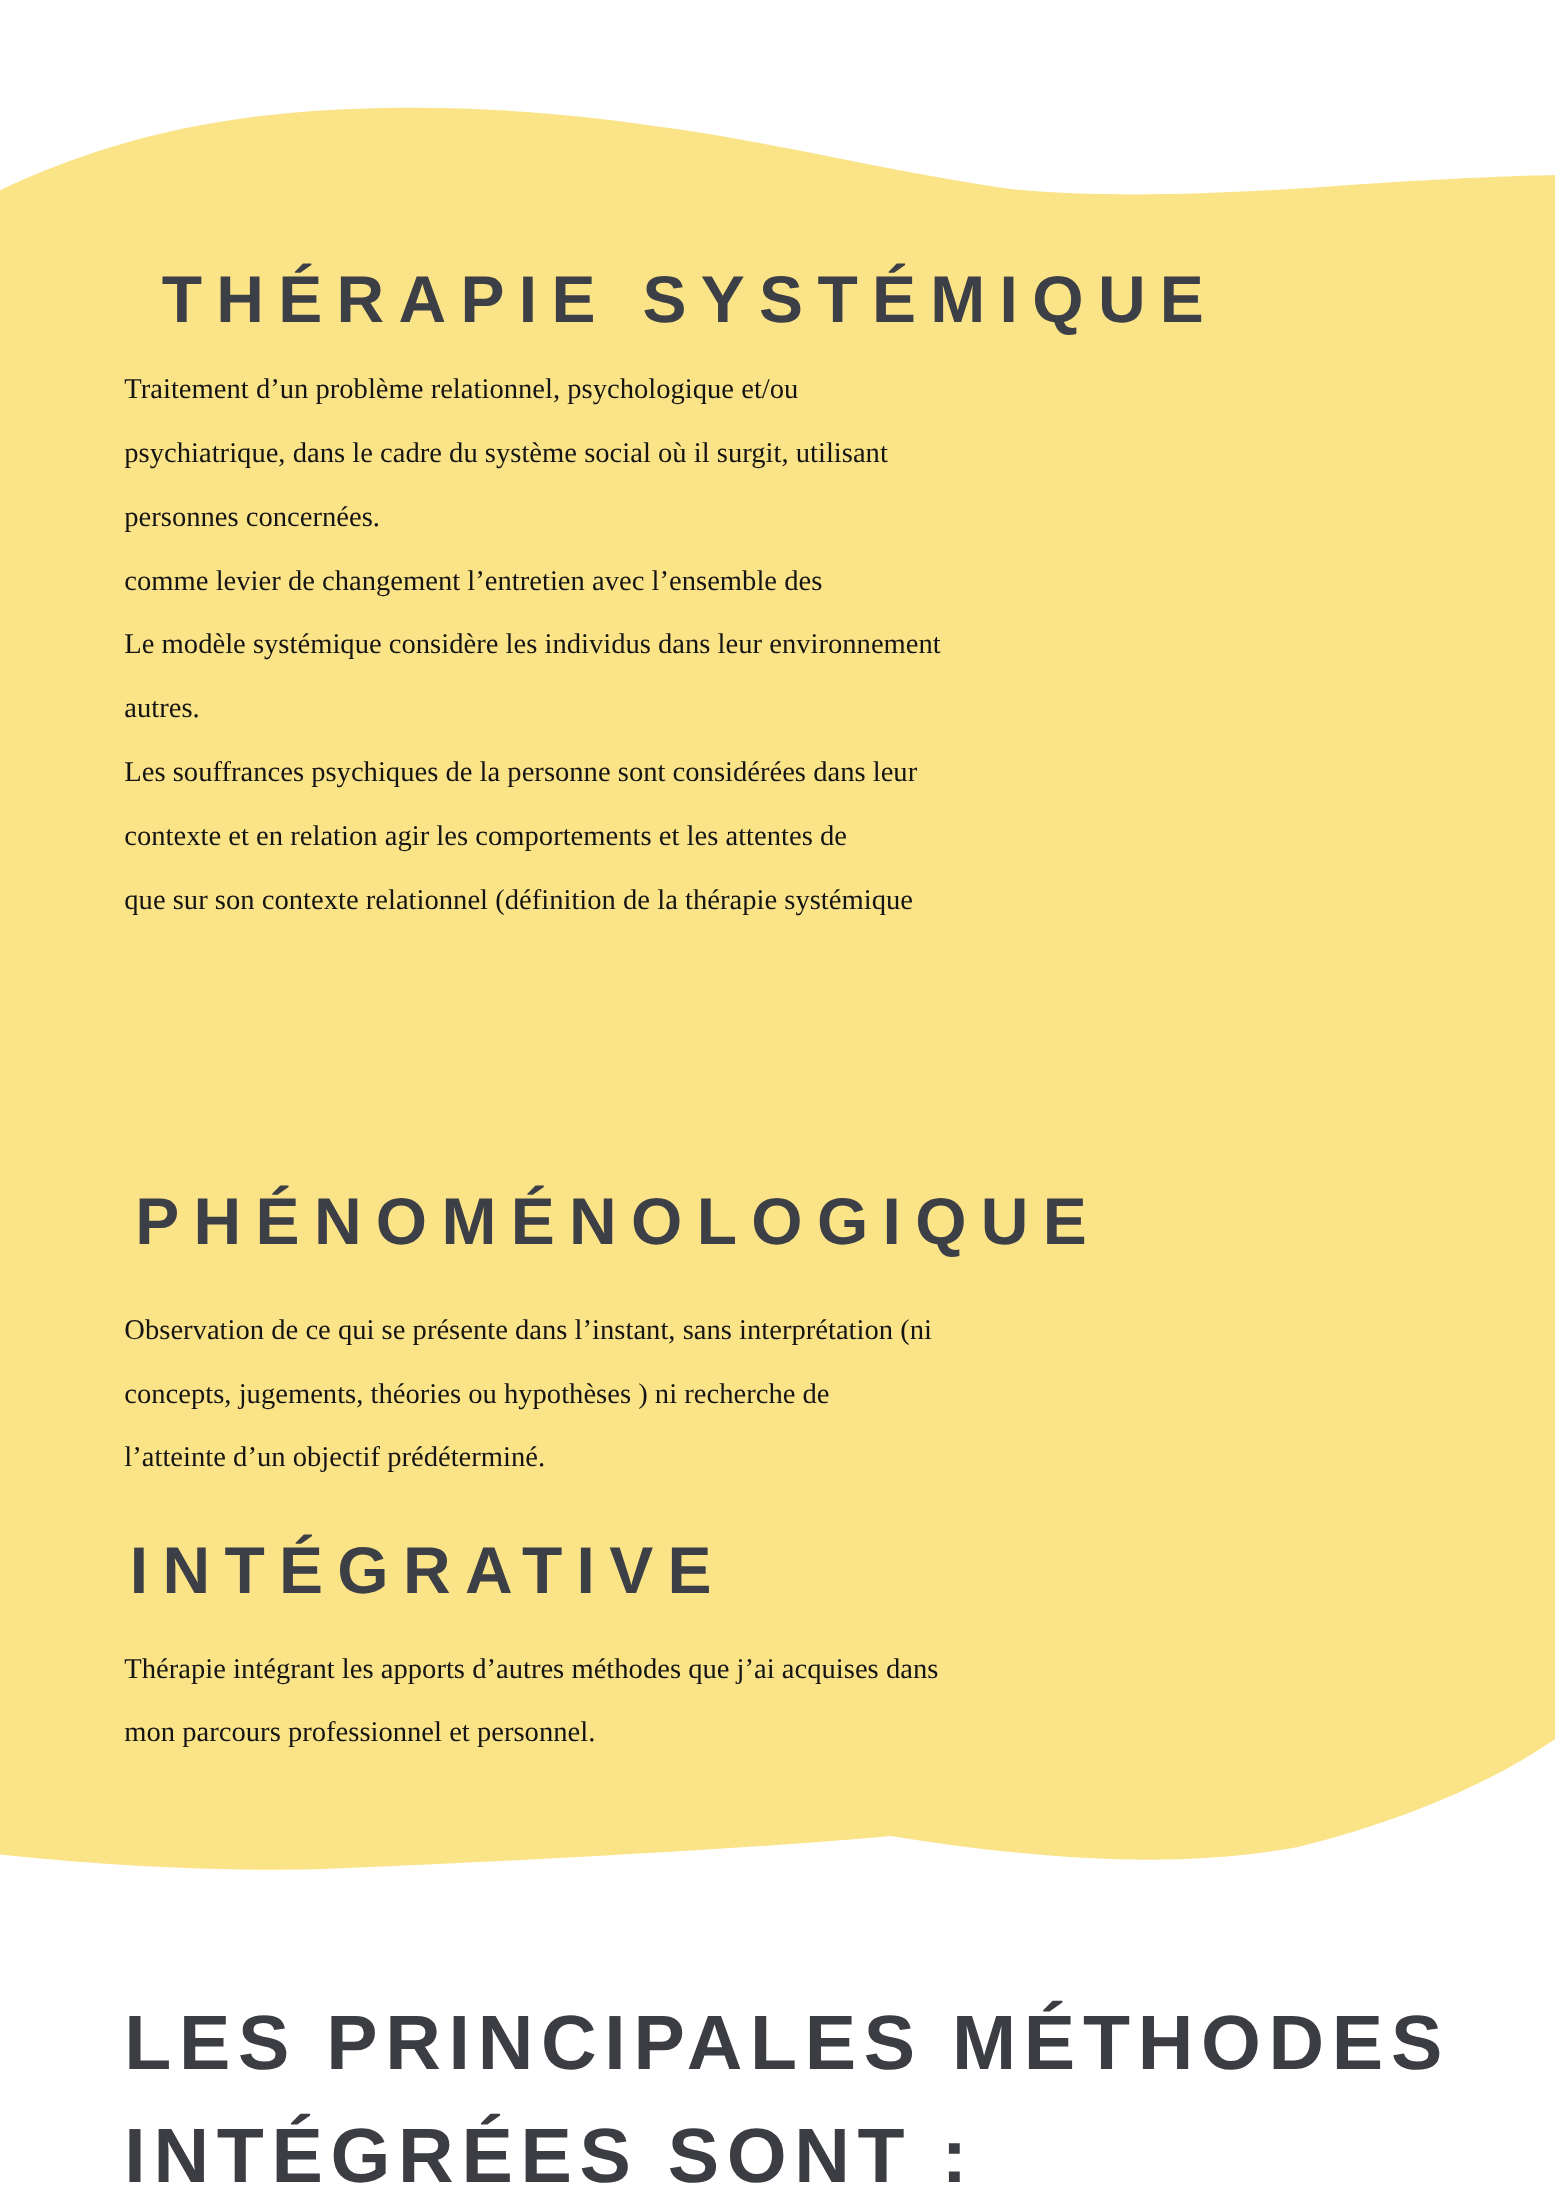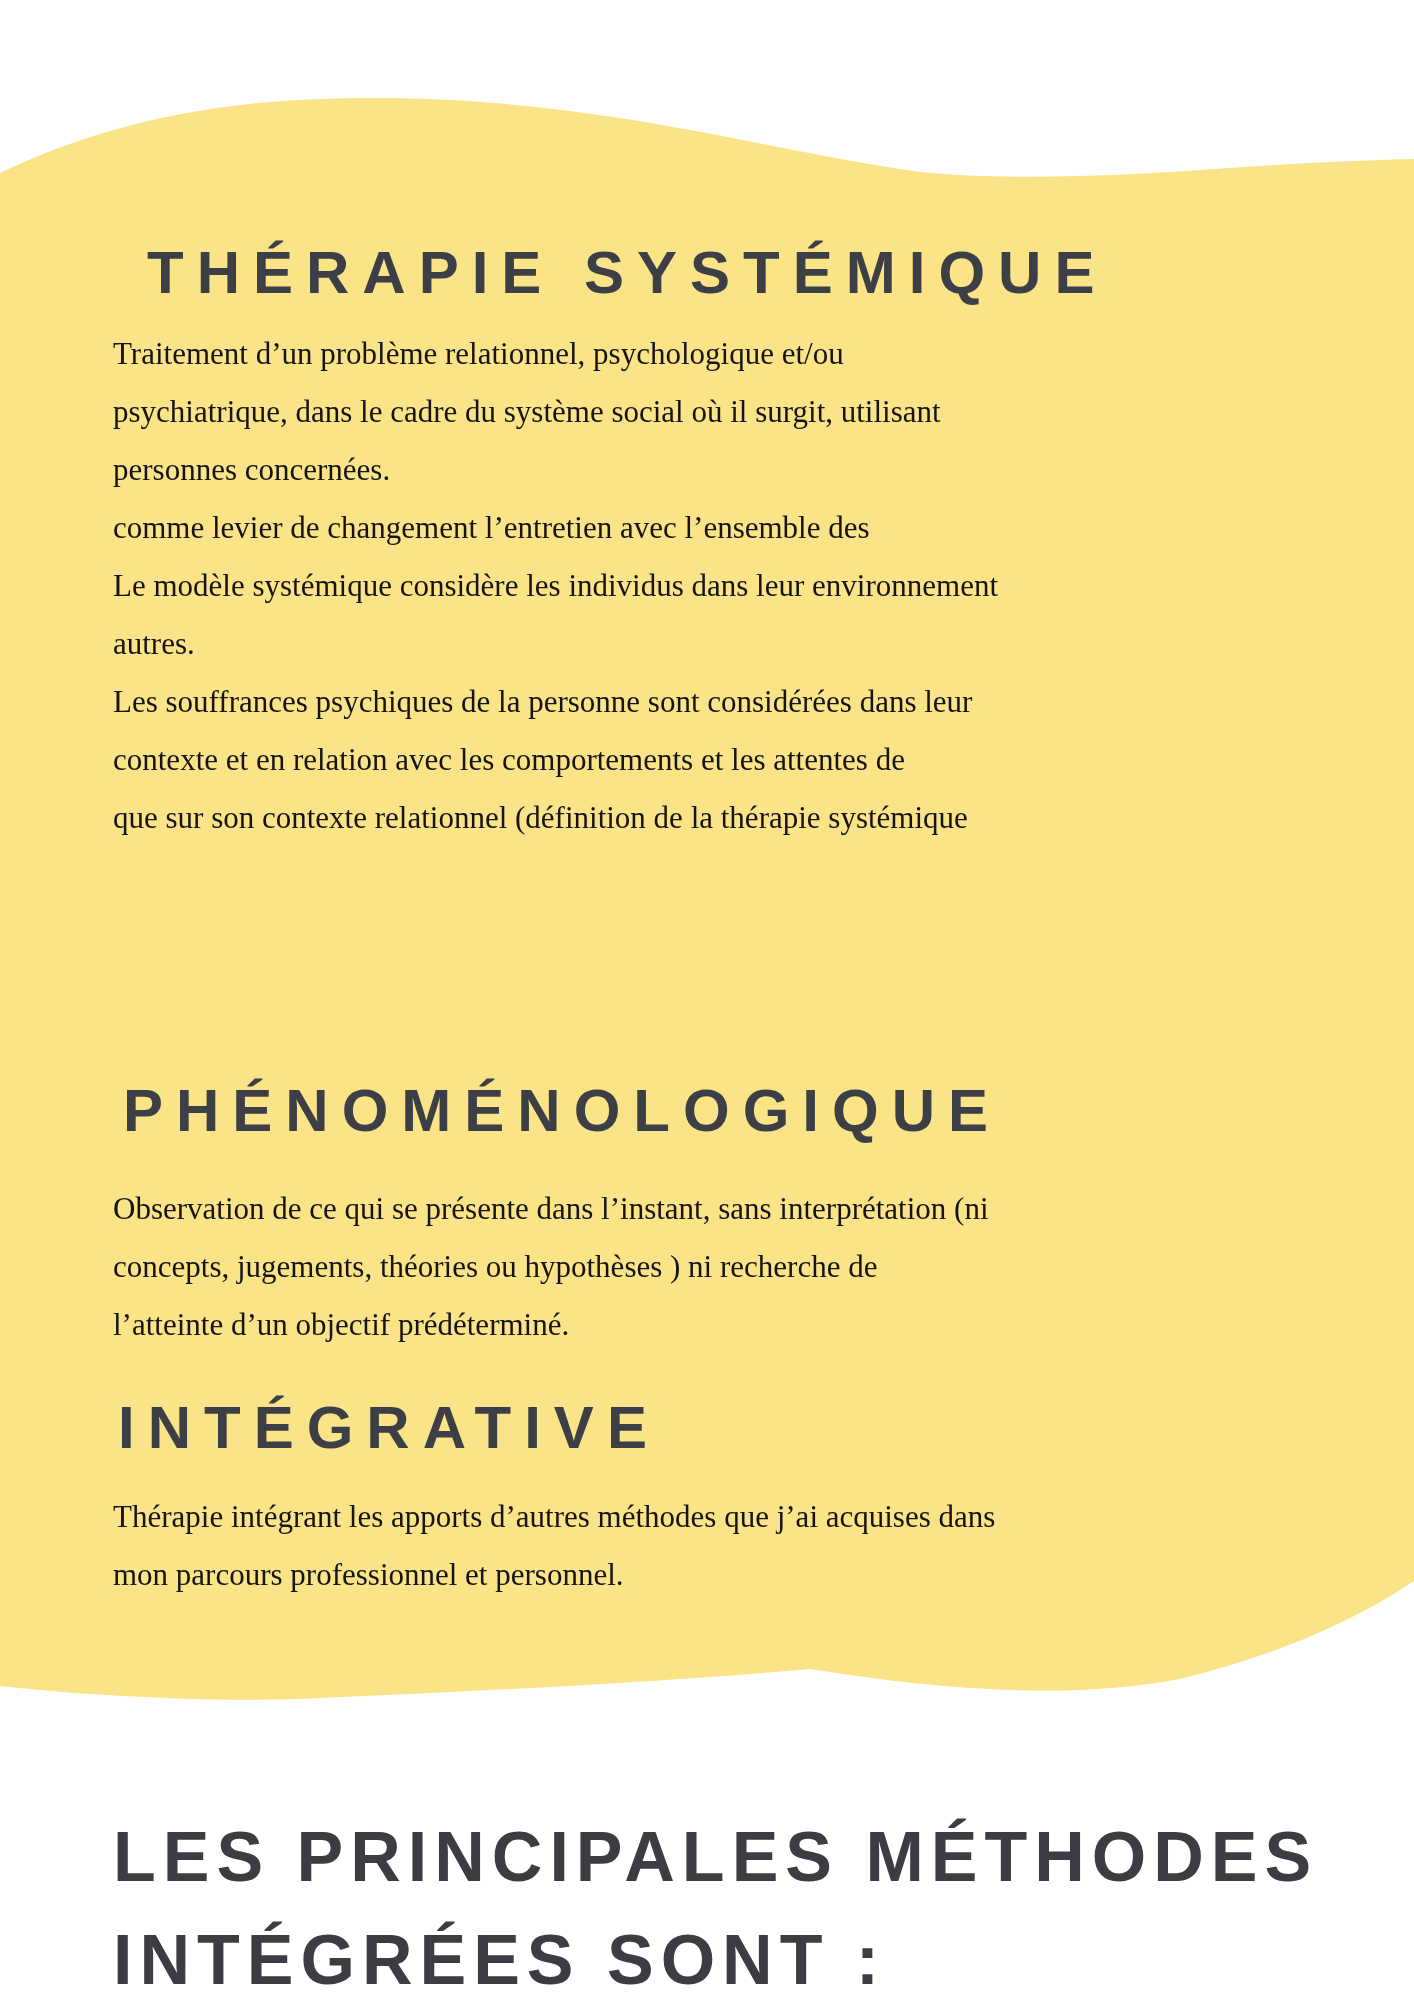--- a/index.html
+++ b/index.html
@@ -26,21 +26,21 @@
     letter-spacing:13px;
     color:var(--heading-ink);
     white-space:nowrap;
   }
   .h.s1{left:147px;top:248px;}
   .h.s2{left:123px;top:1086px;}
   .h.s3{left:118px;top:1403px;}
   .body-block{
     position:absolute;
     font-family:"Liberation Serif",serif;
-    font-size:31px;
+    font-size:26px;
     line-height:58px;
     color:var(--body-ink);
   }
   .body-block.b1{left:113px;top:325px;}
   .body-block.b2{left:113px;top:1180px;}
   .body-block.b3{left:113px;top:1488px;}
   .bline{white-space:nowrap;}
   .footer-heading{
     position:absolute;left:113px;top:1806px;
     font-family:"Liberation Sans",sans-serif;
@@ -72,21 +72,21 @@
 
 <div class="h s1">THÉRAPIE SYSTÉMIQUE</div>
 <div class="body-block b1">
   <div class="bline">Traitement d’un problème relationnel, psychologique et/ou</div>
   <div class="bline">psychiatrique, dans le cadre du système social où il surgit, utilisant</div>
   <div class="bline">personnes concernées.</div>
   <div class="bline">comme levier de changement l’entretien avec l’ensemble des</div>
   <div class="bline">Le modèle systémique considère les individus dans leur environnement</div>
   <div class="bline">autres.</div>
   <div class="bline">Les souffrances psychiques de la personne sont considérées dans leur</div>
-  <div class="bline">contexte et en relation avec les comportements et les attentes de</div>
+  <div class="bline">contexte et en relation agir les comportements et les attentes de</div>
   <div class="bline">que sur son contexte relationnel (définition de la thérapie systémique</div>
 </div>
 
 <div class="h s2">PHÉNOMÉNOLOGIQUE</div>
 <div class="body-block b2">
   <div class="bline">Observation de ce qui se présente dans l’instant, sans interprétation (ni</div>
   <div class="bline">concepts, jugements, théories ou hypothèses ) ni recherche de</div>
   <div class="bline">l’atteinte d’un objectif prédéterminé.</div>
 </div>
 

